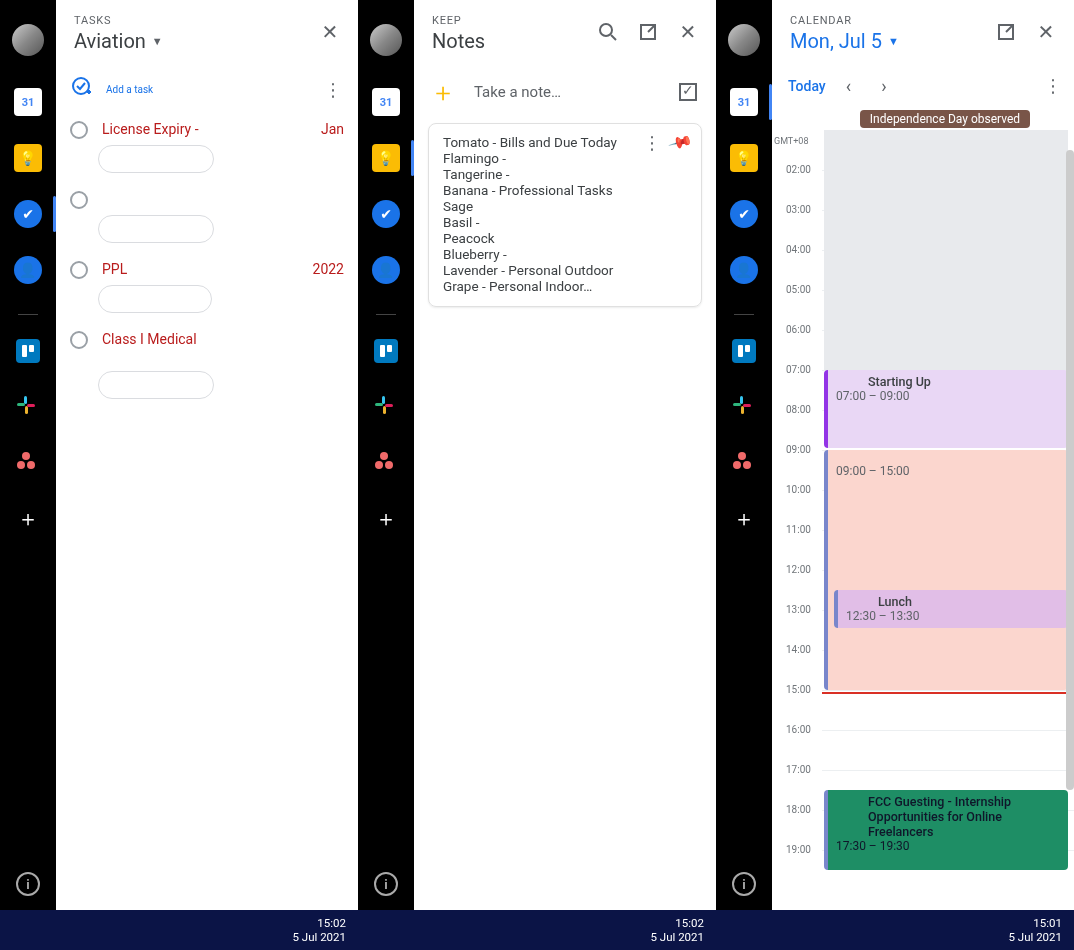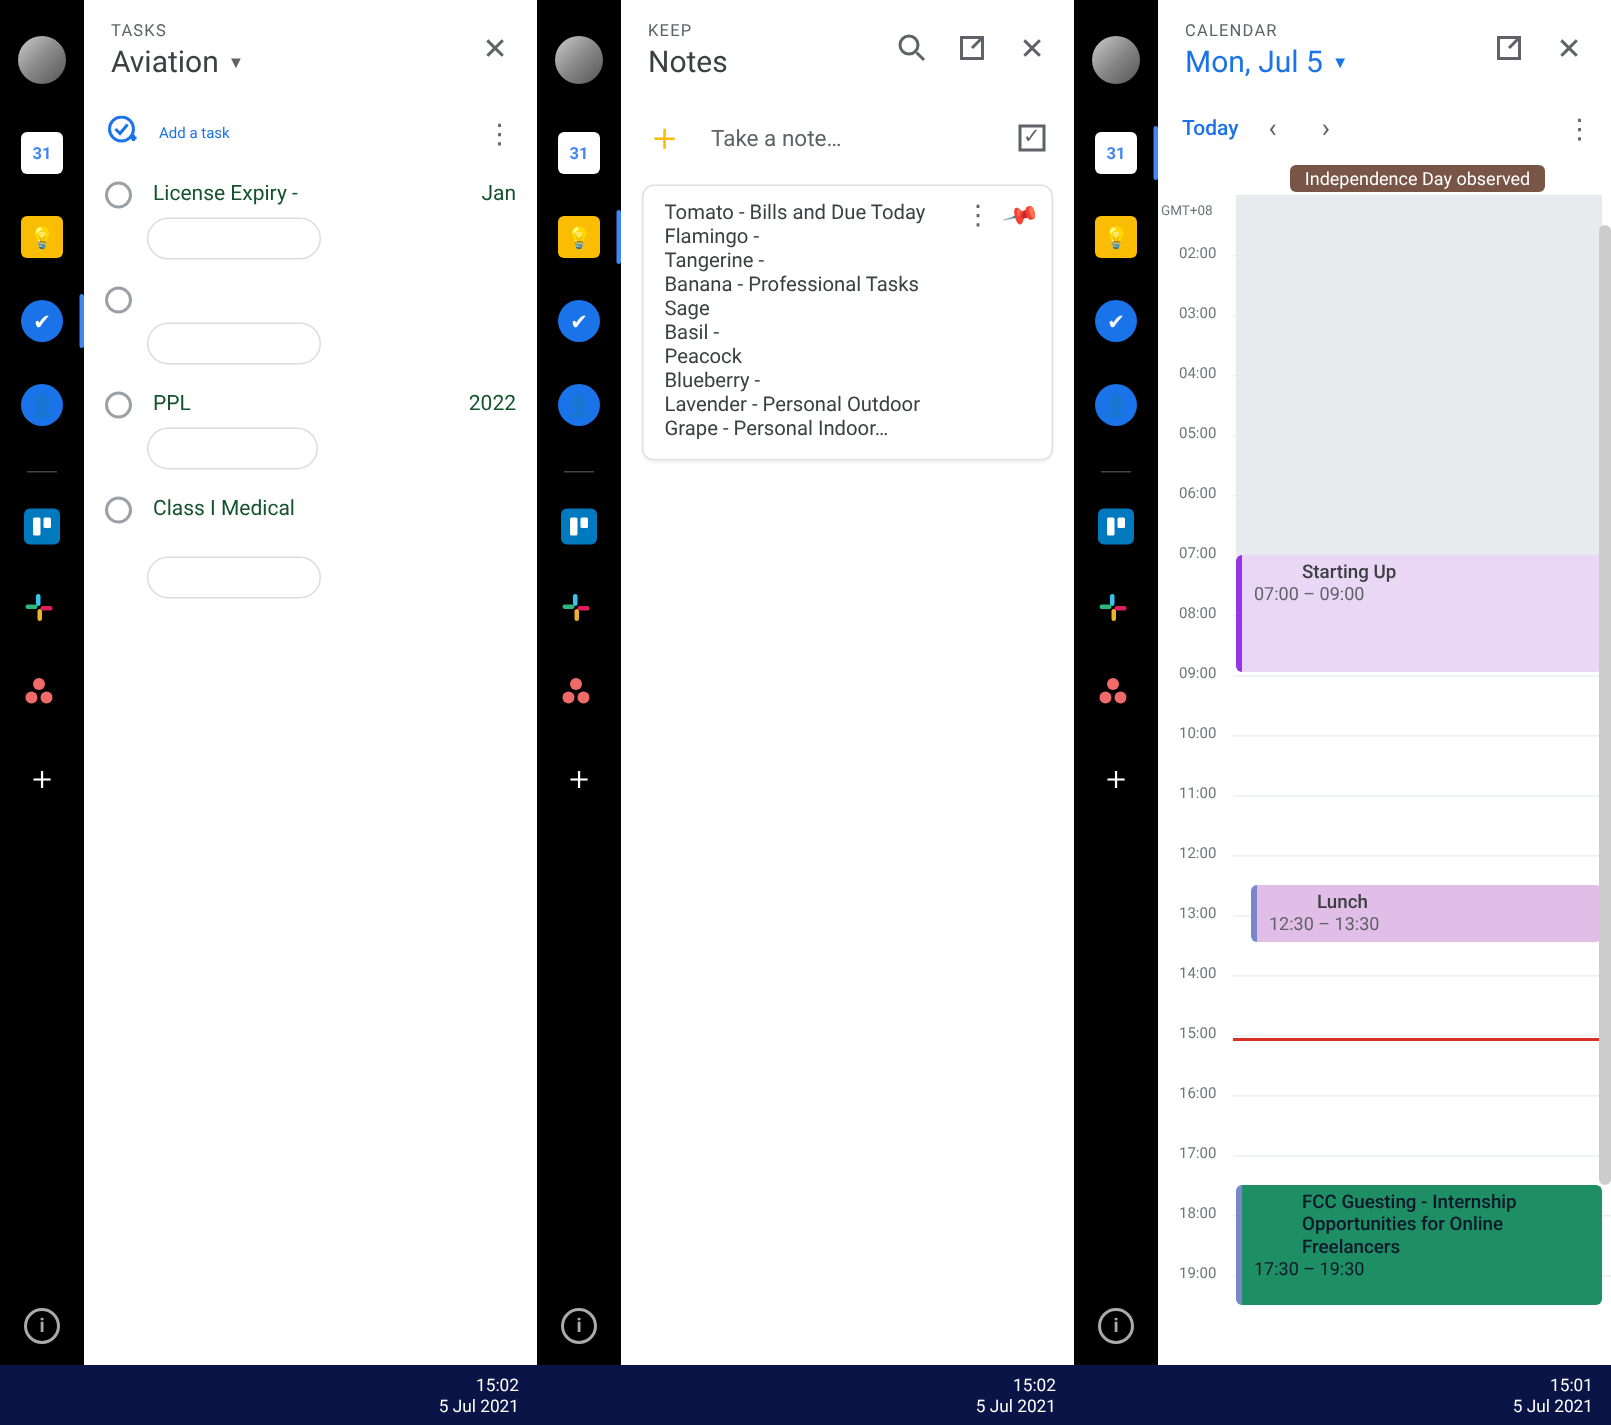--- a/index.html
+++ b/index.html
@@ -111,21 +111,21 @@
   }
   .add-task-left { display:flex; align-items:center; gap:14px;}
   .add-task-icon { color:#1a73e8; }
   .add-task-text { color:#1a73e8; font-size:10px; }
   .more-dots { color:#5f6368; font-size:18px; }
   .task-item { display:flex; align-items:flex-start; padding:6px 4px 2px 4px; gap:14px;}
   .task-circle {
     width:18px; height:18px; border:2px solid #9aa0a6; border-radius:50%;
     margin-top:2px; flex-shrink:0;
   }
-  .task-text { font-size:14px; color:#14532d; flex:1; padding-top:2px; display:flex; justify-content:space-between; gap:10px;}
+  .task-text { font-size:14px; color:#b91c1c; flex:1; padding-top:2px; display:flex; justify-content:space-between; gap:10px;}
   .task-text .r { white-space:nowrap; }
   .chip-empty {
     margin-left:32px;
     width:116px; height:28px; border:1px solid #dadce0; border-radius:14px;
     margin-top:4px; margin-bottom:10px;
   }
   .chip-empty.wide { width:114px; }
 
   
   .keep-add-row {
@@ -555,20 +555,24 @@
               <div class="hour-label">19:00</div>
               <div class="hour-line"></div>
             </div>
           </div>
 
         <div class="shade" style="top:20px; height:240px;"></div>
 
         <div class="event ev-purple" style="top:260px; height:78px;">
           <div class="et">Starting Up</div>
           <div class="em">07:00 – 09:00</div>
+        </div>
+        <div class="event ev-peach" style="top:340px; height:240px;">
+          <div style="height:10px"></div>
+          <div class="em">09:00 – 15:00</div>
         </div>
         <div class="event ev-lunch" style="top:480px; left:62px; height:38px;">
           <div class="et">Lunch</div>
           <div class="em">12:30 – 13:30</div>
         </div>
         <div class="nowline" style="top:582px;"></div>
         <div class="event ev-green" style="top:680px; height:80px;">
           <div class="et">FCC Guesting - Internship Opportunities for Online Freelancers</div>
           <div class="em">17:30 – 19:30</div>
         </div>

